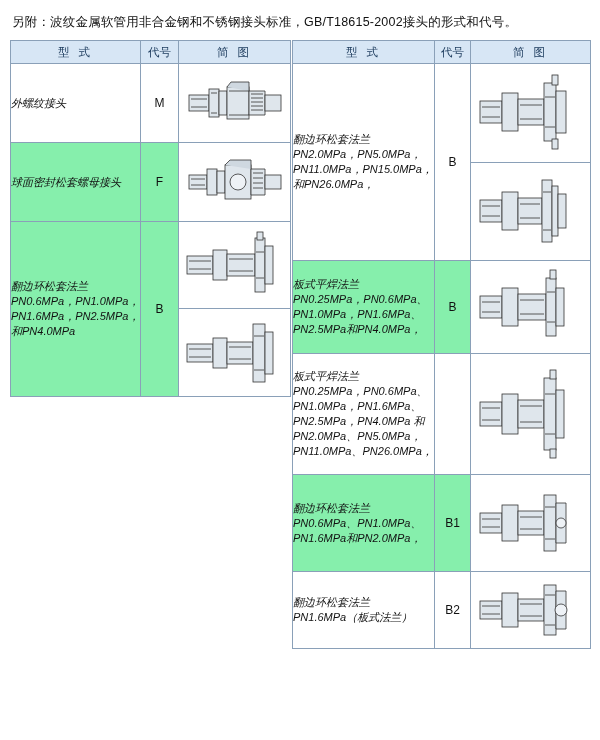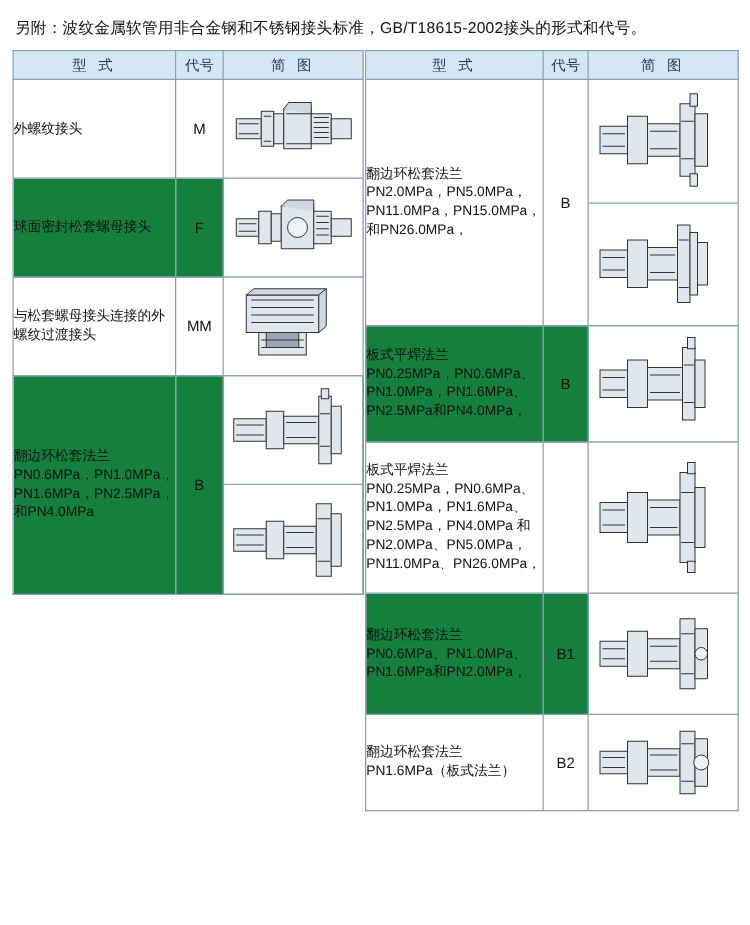--- a/index.html
+++ b/index.html
@@ -54,28 +54,29 @@
     letter-spacing: 3px;
   }
   .hdr td.nolet {
     letter-spacing: 0px;
   }
   .cell-text {
     font-size: 11px;
     line-height: 15px;
     padding: 6px 7px;
     color: #111;
+    font-style: italic;
   }
   .code {
     text-align: center;
     font-size: 12px;
     color: #111;
   }
   .yellow {
-    background: #15803d;
+    background: #86efac;
   }
   .fig {
     padding: 2px;
     text-align: center;
   }
   .fig svg {
     display: block;
     margin: 0 auto;
   }
   .left-table { width: 280px; }
@@ -151,41 +152,20 @@
               <line x1="70" y1="28" x2="80" y2="28"></line>
               <line x1="70" y1="33" x2="80" y2="33"></line>
               <line x1="70" y1="38" x2="80" y2="38"></line>
               <line x1="8" y1="29" x2="22" y2="29"></line>
               <line x1="8" y1="35" x2="22" y2="35"></line>
             </g>
           </svg>
         </td>
       </tr>
 
-      <tr>
-        <td class="cell-text" style="height:78px">与松套螺母接头连接的外螺纹过渡接头</td>
-        <td class="code">MM</td>
-        <td class="fig">
-          <svg width="104" height="70" viewBox="0 0 104 70">
-            <g stroke="#333" fill="#dfe6ec" stroke-width="0.8">
-              <rect x="14" y="10" width="58" height="30"></rect>
-              <rect x="24" y="40" width="38" height="18"></rect>
-              <path d="M14 10 l6 -5 h58 l-6 5 z" fill="#cfd8e0"></path>
-              <path d="M72 10 l6 -5 v30 l-6 5 z" fill="#cfd8e0"></path>
-              <rect x="30" y="40" width="26" height="12" fill="#9aa7b3"></rect>
-              <line x1="18" y1="14" x2="68" y2="14"></line>
-              <line x1="18" y1="20" x2="68" y2="20"></line>
-              <line x1="18" y1="26" x2="68" y2="26"></line>
-              <line x1="18" y1="32" x2="68" y2="32"></line>
-              <line x1="26" y1="46" x2="60" y2="46"></line>
-              <line x1="26" y1="52" x2="60" y2="52"></line>
-            </g>
-          </svg>
-        </td>
-      </tr>
 
 
 
       <tr class="yellow">
         <td class="cell-text" style="height:166px; white-space:pre-line">翻边环松套法兰
 PN0.6MPa，PN1.0MPa，
 PN1.6MPa，PN2.5MPa，
 和PN4.0MPa</td>
         <td class="code">B</td>
         <td style="padding:0">

